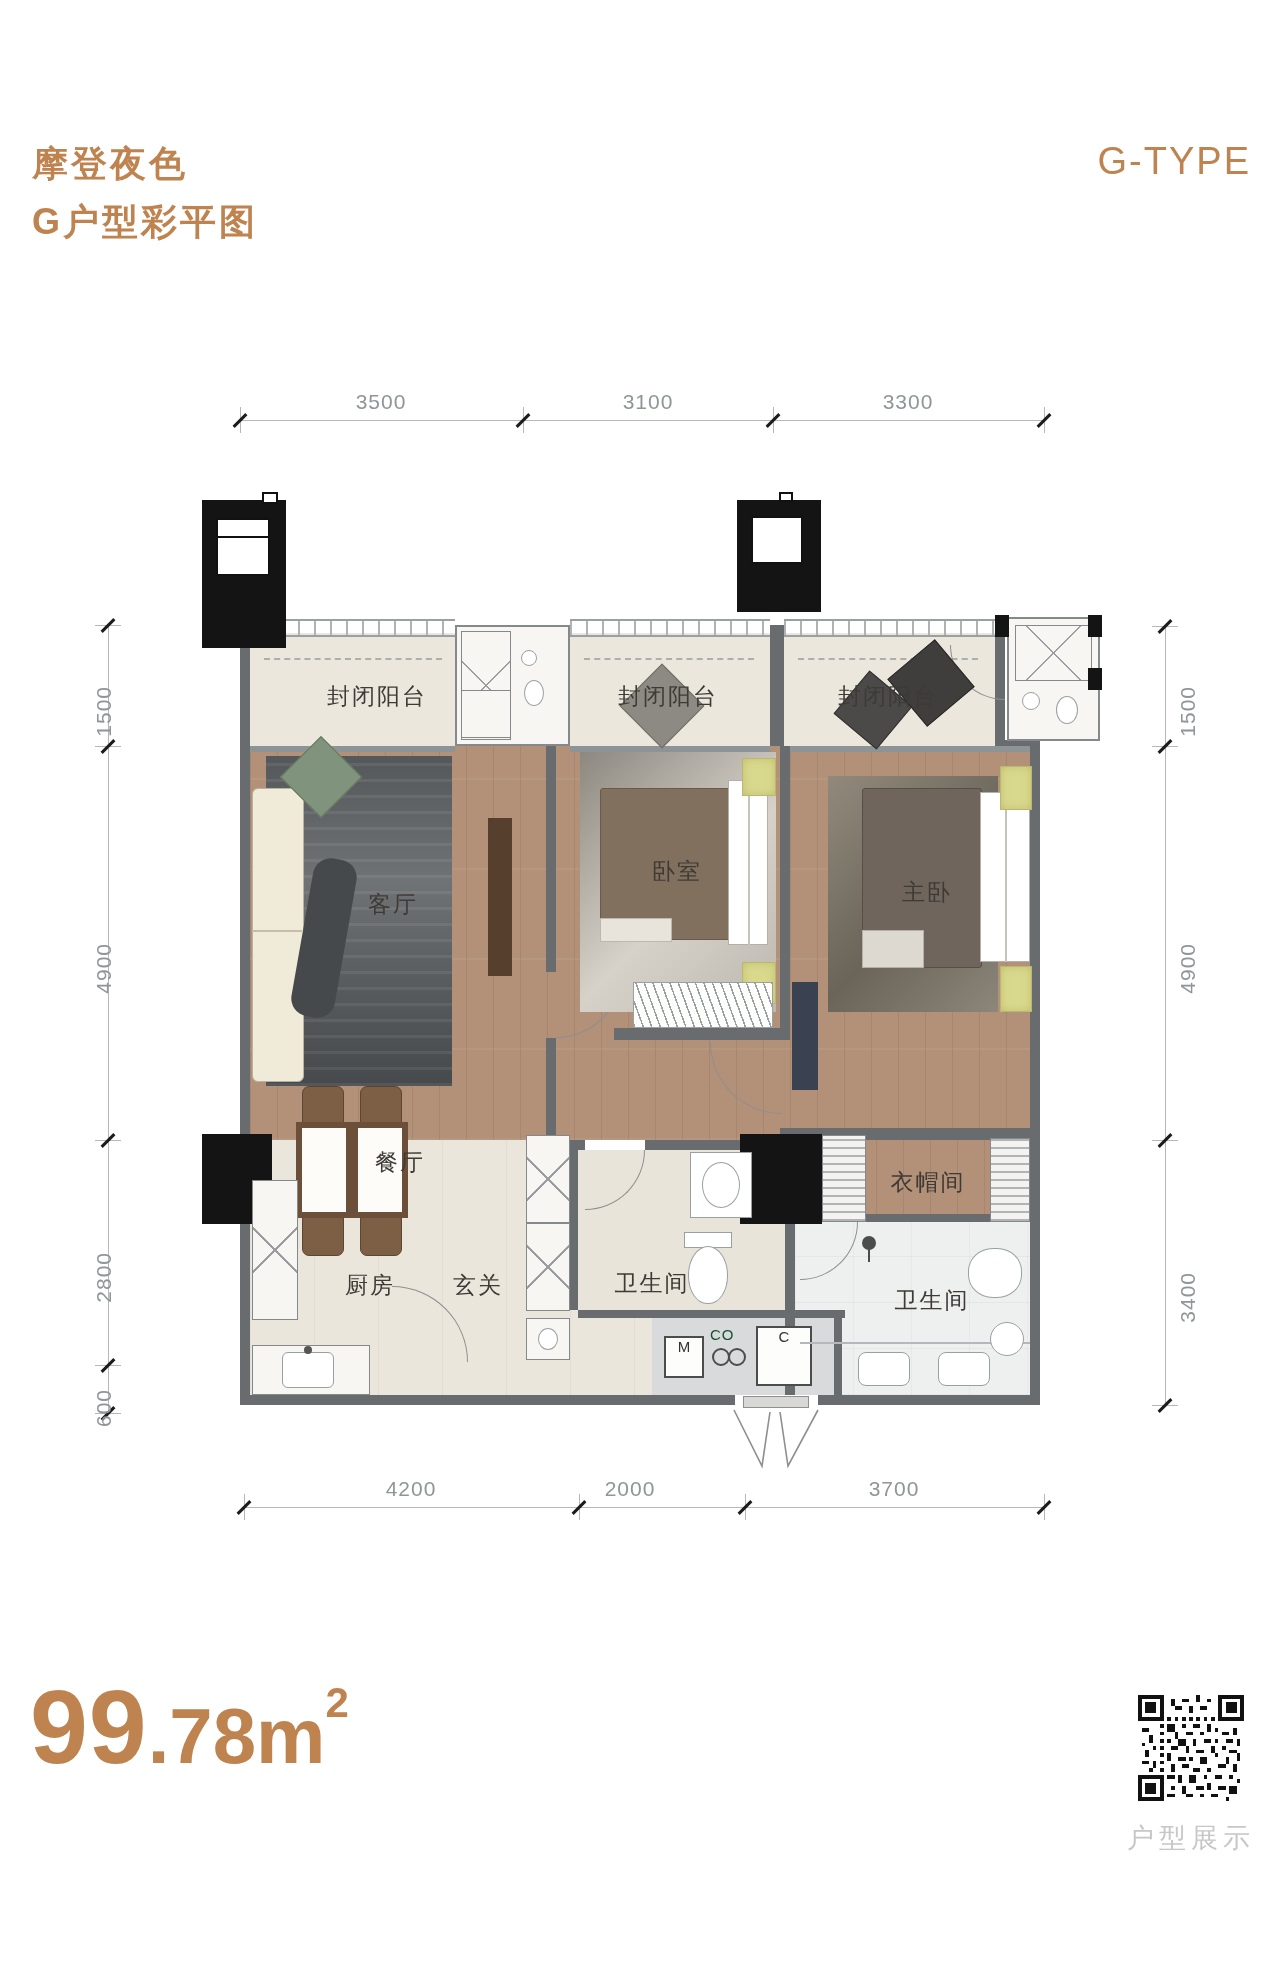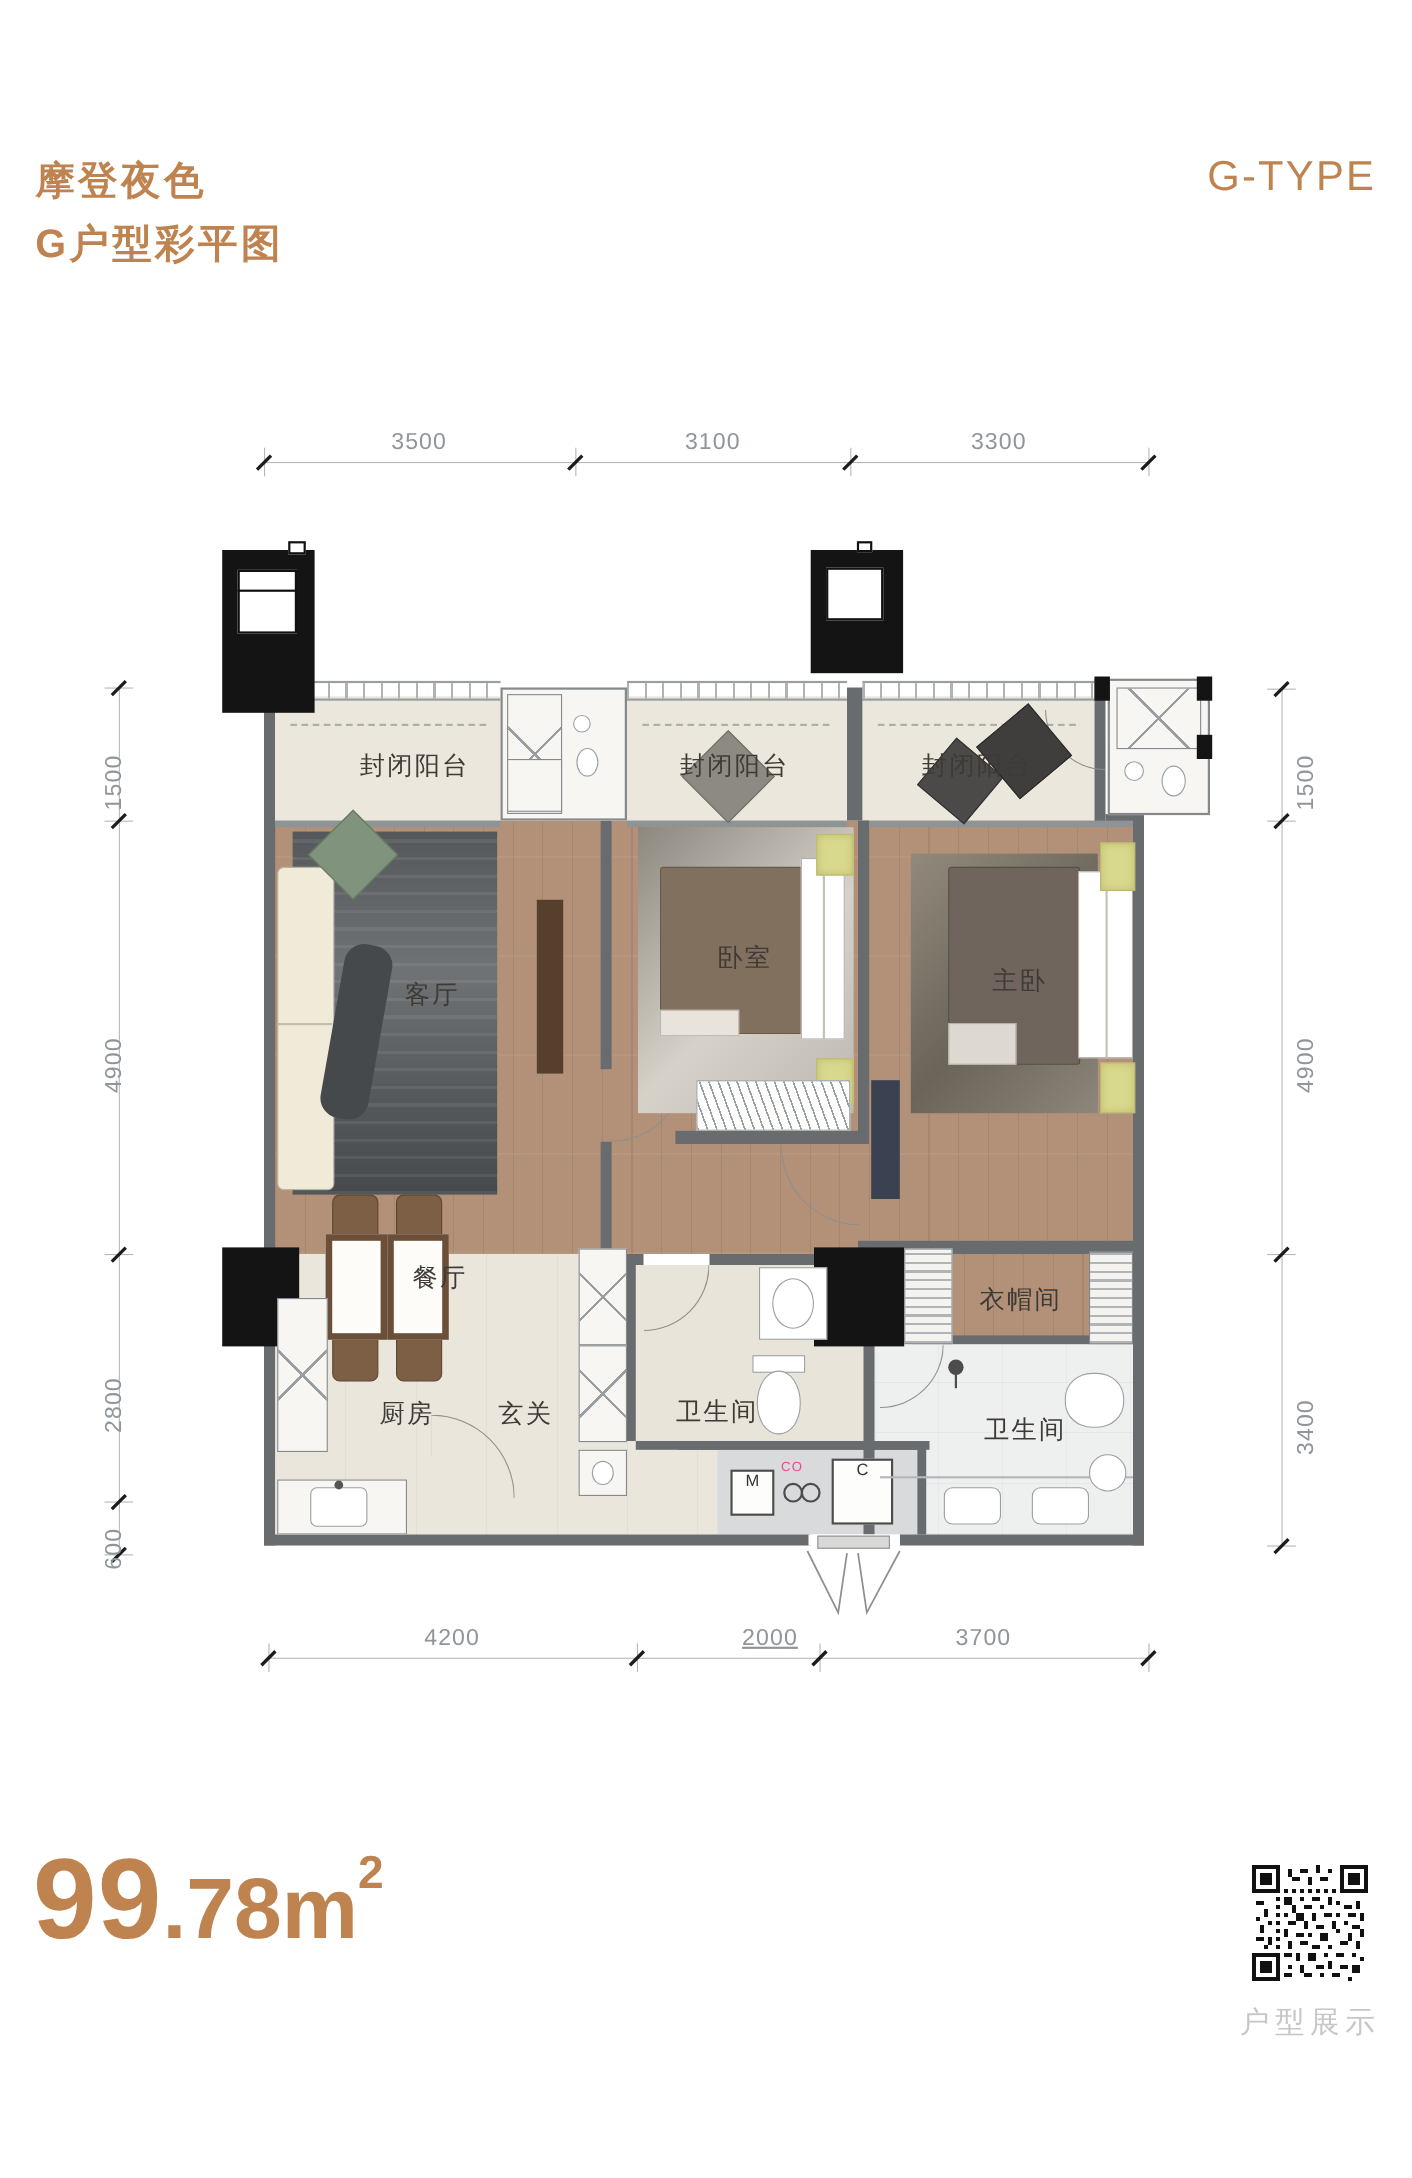--- a/index.html
+++ b/index.html
@@ -82,21 +82,21 @@
   <div class="dline" style="left:244px;top:1507px;width:800px;height:1px;"></div>
   <div class="stubv" style="left:244px;top:1507px;"></div>
   <div class="stubv" style="left:579px;top:1507px;"></div>
   <div class="stubv" style="left:745px;top:1507px;"></div>
   <div class="stubv" style="left:1044px;top:1507px;"></div>
   <div class="tk" style="left:244px;top:1507px;"></div>
   <div class="tk" style="left:579px;top:1507px;"></div>
   <div class="tk" style="left:745px;top:1507px;"></div>
   <div class="tk" style="left:1044px;top:1507px;"></div>
   <div class="dtxt" style="left:411px;top:1501px;">4200</div>
-  <div class="dtxt" style="left:700px;top:1501px;text-decoration:underline;">2000</div>
+  <div class="dtxt" style="left:630px;top:1501px;">2000</div>
   <div class="dtxt" style="left:894px;top:1501px;text-align:center;">3700</div>
 
   <div class="dline" style="left:108px;top:625px;width:1px;height:788px;"></div>
   <div class="stubh" style="left:108px;top:625px;"></div>
   <div class="stubh" style="left:108px;top:746px;"></div>
   <div class="stubh" style="left:108px;top:1140px;"></div>
   <div class="stubh" style="left:108px;top:1365px;"></div>
   <div class="stubh" style="left:108px;top:1413px;"></div>
   <div class="tk" style="left:108px;top:625px;"></div>
   <div class="tk" style="left:108px;top:746px;"></div>
@@ -263,21 +263,21 @@
   <div class="fix" style="left:690px;top:1152px;width:62px;height:66px;"></div>
   <div class="fix" style="left:702px;top:1162px;width:38px;height:46px;border-radius:50%;"></div>
   <div class="fix" style="left:684px;top:1232px;width:48px;height:16px;"></div>
   <div class="fix" style="left:688px;top:1246px;width:40px;height:58px;border-radius:50% 50% 48% 48%;"></div>
   <div class="rl" style="left:652px;top:1283px;">卫生间</div>
 
   <div class="wl" style="left:616px;top:1310px;width:226px;height:8px;"></div>
   <div class="appl" style="left:664px;top:1336px;width:40px;height:42px;"><span>M</span></div>
   <div class="abs" style="left:712px;top:1348px;width:18px;height:18px;border:2px solid #4c4c4c;border-radius:50%;box-sizing:border-box;"></div>
   <div class="abs" style="left:728px;top:1348px;width:18px;height:18px;border:2px solid #4c4c4c;border-radius:50%;box-sizing:border-box;"></div>
-  <div class="abs" style="left:710px;top:1326px;font-size:12px;color:#ec4899;letter-spacing:1px;">CO</div>
+  <div class="abs" style="left:710px;top:1326px;font-size:15px;color:#14532d;letter-spacing:1px;">CO</div>
   <div class="appl" style="left:756px;top:1326px;width:56px;height:60px;"><span>C</span></div>
 
   <div class="whitebox hat" style="left:822px;top:1135px;width:44px;height:87px;border-width:1.5px;"></div>
   <div class="whitebox hat" style="left:990px;top:1138px;width:40px;height:84px;border-width:1.5px;"></div>
   <div class="rl" style="left:928px;top:1182px;">衣帽间</div>
 
   <div class="abs" style="left:800px;top:1342px;width:230px;height:2px;background:#b4b8ba;"></div>
   <div class="fix" style="left:858px;top:1352px;width:52px;height:34px;border-radius:8px;"></div>
   <div class="fix" style="left:938px;top:1352px;width:52px;height:34px;border-radius:8px;"></div>
   <div class="fix" style="left:968px;top:1248px;width:54px;height:50px;border-radius:46%;"></div>

